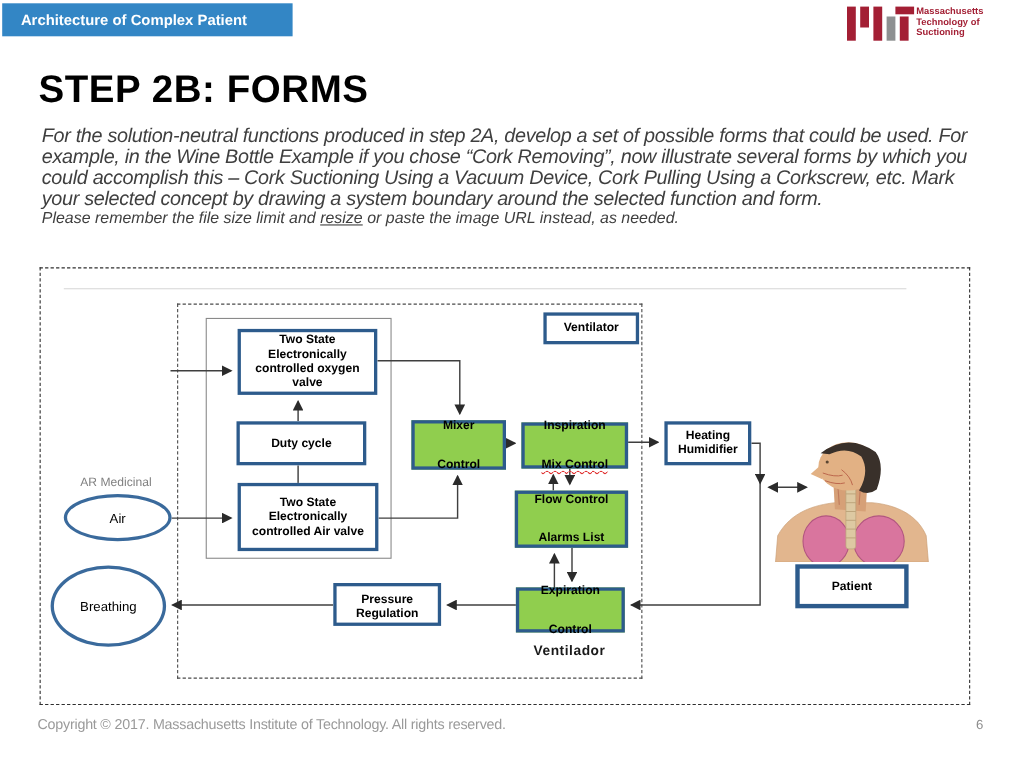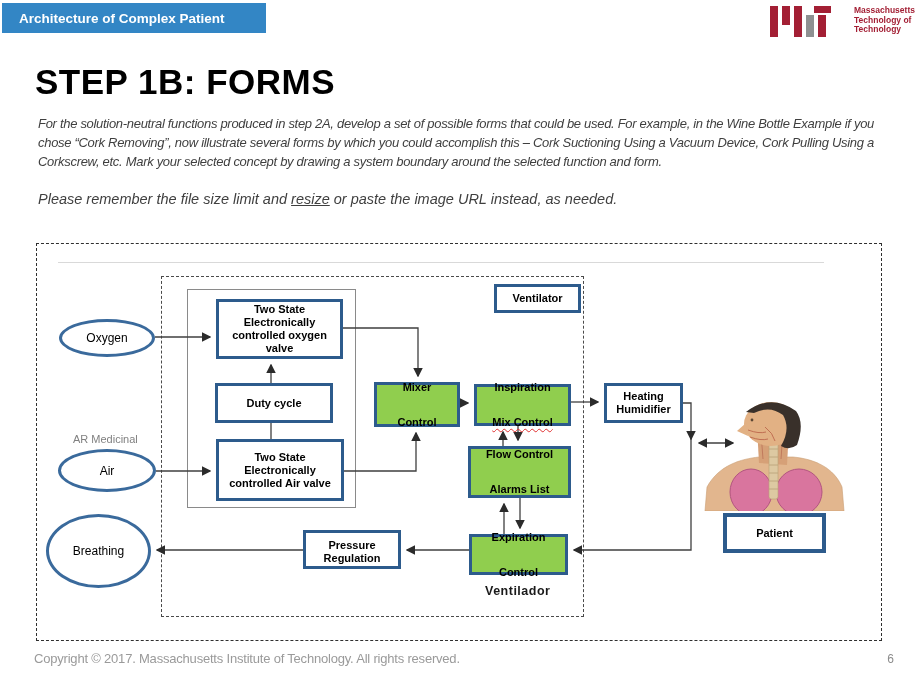--- a/index.html
+++ b/index.html
@@ -8,27 +8,27 @@
 
   
   .header-bar{position:absolute;left:2px;top:3px;width:264px;height:30px;background:#3386C5;
               display:flex;align-items:center;padding-left:17px;box-sizing:border-box;}
   .header-bar span{color:#fff;font-weight:bold;font-size:13.5px;}
 
   
   .mit-logo{position:absolute;left:770px;top:6px;display:flex;}
   .mit-bars{position:relative;width:62px;height:32px;}
   .mit-bars i{position:absolute;display:block;}
-  .mit-text{margin-left:22px;font-weight:bold;font-size:8.5px;line-height:9.5px;color:#A31F34;}
+  .mit-text{margin-left:1px;font-weight:bold;font-size:8.5px;line-height:9.5px;color:#A31F34;}
 
   
   .title{position:absolute;left:35px;top:62px;margin:0;font-size:35px;font-weight:bold;
          letter-spacing:.5px;color:#000;}
   .intro{position:absolute;left:38px;top:114px;width:848px;margin:0;font-style:italic;
-         font-size:13px;line-height:19px;letter-spacing:-0.3px;color:#3F3F3F;}
+         font-size:18px;line-height:19px;letter-spacing:-0.3px;color:#3F3F3F;}
   .note{position:absolute;left:38px;top:190px;width:848px;margin:0;font-style:italic;
         font-size:14.5px;line-height:19px;color:#3F3F3F;}
   .resize-link{color:#3F3F3F;text-decoration:underline;cursor:pointer;}
 
   
   .canvas{position:absolute;left:36px;top:243px;width:846px;height:398px;
           border:1px dashed #2F2F2F;box-sizing:border-box;background:#fff;}
   .topline{position:absolute;left:21px;top:18px;width:766px;height:0;border-top:1px solid #D9D9D9;}
   .inner-boundary{position:absolute;left:124px;top:32px;width:423px;height:341px;
                   border:1px dashed #4A4A4A;box-sizing:border-box;}
@@ -70,25 +70,25 @@
       <i style="left:0;top:0;width:8px;height:31px;background:#A31F34;"></i>
       <i style="left:12px;top:0;width:8px;height:19px;background:#A31F34;"></i>
       <i style="left:24px;top:0;width:8px;height:31px;background:#A31F34;"></i>
       <i style="left:36px;top:9px;width:8px;height:22px;background:#8E9091;"></i>
       <i style="left:44px;top:0;width:17px;height:7px;background:#A31F34;"></i>
       <i style="left:48px;top:9px;width:8px;height:22px;background:#A31F34;"></i>
     </div>
     <div class="mit-text">
       <div>Massachusetts</div>
       <div>Technology of</div>
-      <div>Technology</div>
+      <div>Suctioning</div>
     </div>
   </div>
 
-  <h1 class="title">STEP 1B: FORMS</h1>
+  <h1 class="title">STEP 2B: FORMS</h1>
   <p class="intro">For the solution-neutral functions produced in step 2A, develop a set of possible forms that could be used. For example, in the Wine Bottle Example if you chose “Cork Removing”, now illustrate several forms by which you could accomplish this – Cork Suctioning Using a Vacuum Device, Cork Pulling Using a Corkscrew, etc.  Mark your selected concept by drawing a system boundary around the selected function and form.</p>
   <p class="note"><span>Please remember the file size limit and </span><a class="resize-link">resize</a><span> or paste the image URL instead, as needed.</span></p>
 
   <div class="canvas">
     <div class="topline"></div>
     <div class="inner-boundary"></div>
     <div class="solid-group"></div>
 
     <svg class="wires" width="846" height="398" viewBox="0 0 846 398">
       <defs>
@@ -140,23 +140,20 @@
       <path d="M45,24 L36,32 L47,37 Z" fill="#E2B184"></path>
       <path d="M45,13 Q70,-6 95,12 Q104,24 96,46 Q88,52 80,47 Q90,30 82,16 Q69,6 53,14 Z" fill="#39302A"></path>
       <circle cx="51" cy="21" r="1.4" fill="#5A4632"></circle>
       <g stroke="#B55A43" stroke-width="0.9" fill="none" opacity="0.85">
         <path d="M47,31 Q58,35 65,33"></path>
         <path d="M49,38 Q60,42 67,40"></path>
         <path d="M64,28 Q72,34 74,42"></path>
       </g>
     </svg>
 
-    <div class="ellipse" style="left:22px;top:75px;width:96px;height:38px;">
-      <span>Oxygen</span>
-    </div>
     <div class="diagram-label" style="left:36px;top:189px;">AR Medicinal</div>
     <div class="ellipse" style="left:9px;top:270px;width:105px;height:74px;">
       <span>Breathing</span>
     </div>
     <div class="ellipse" style="left:21px;top:205px;width:98px;height:43px;">
       <span>Air</span>
     </div>
 
     <div class="node" style="left:457px;top:40px;width:87px;height:29px;">
       <span>Ventilator</span>

